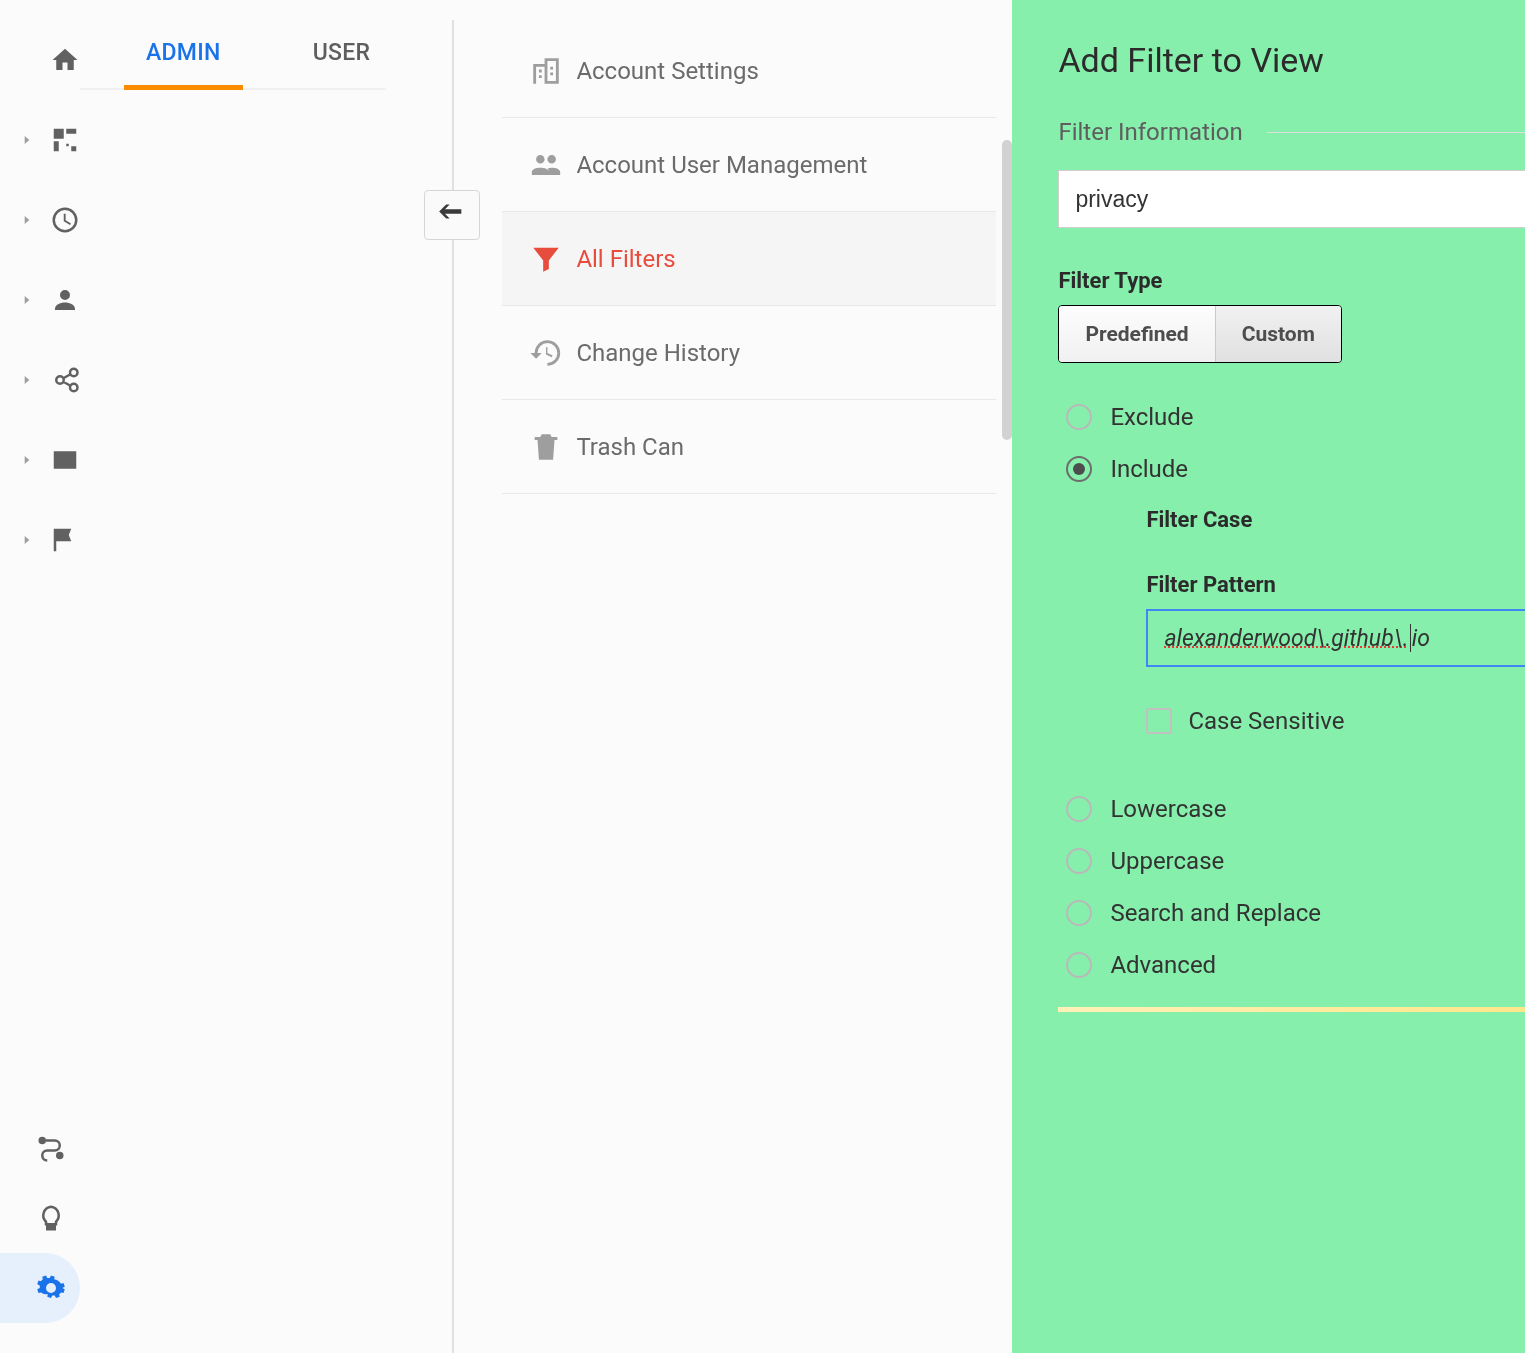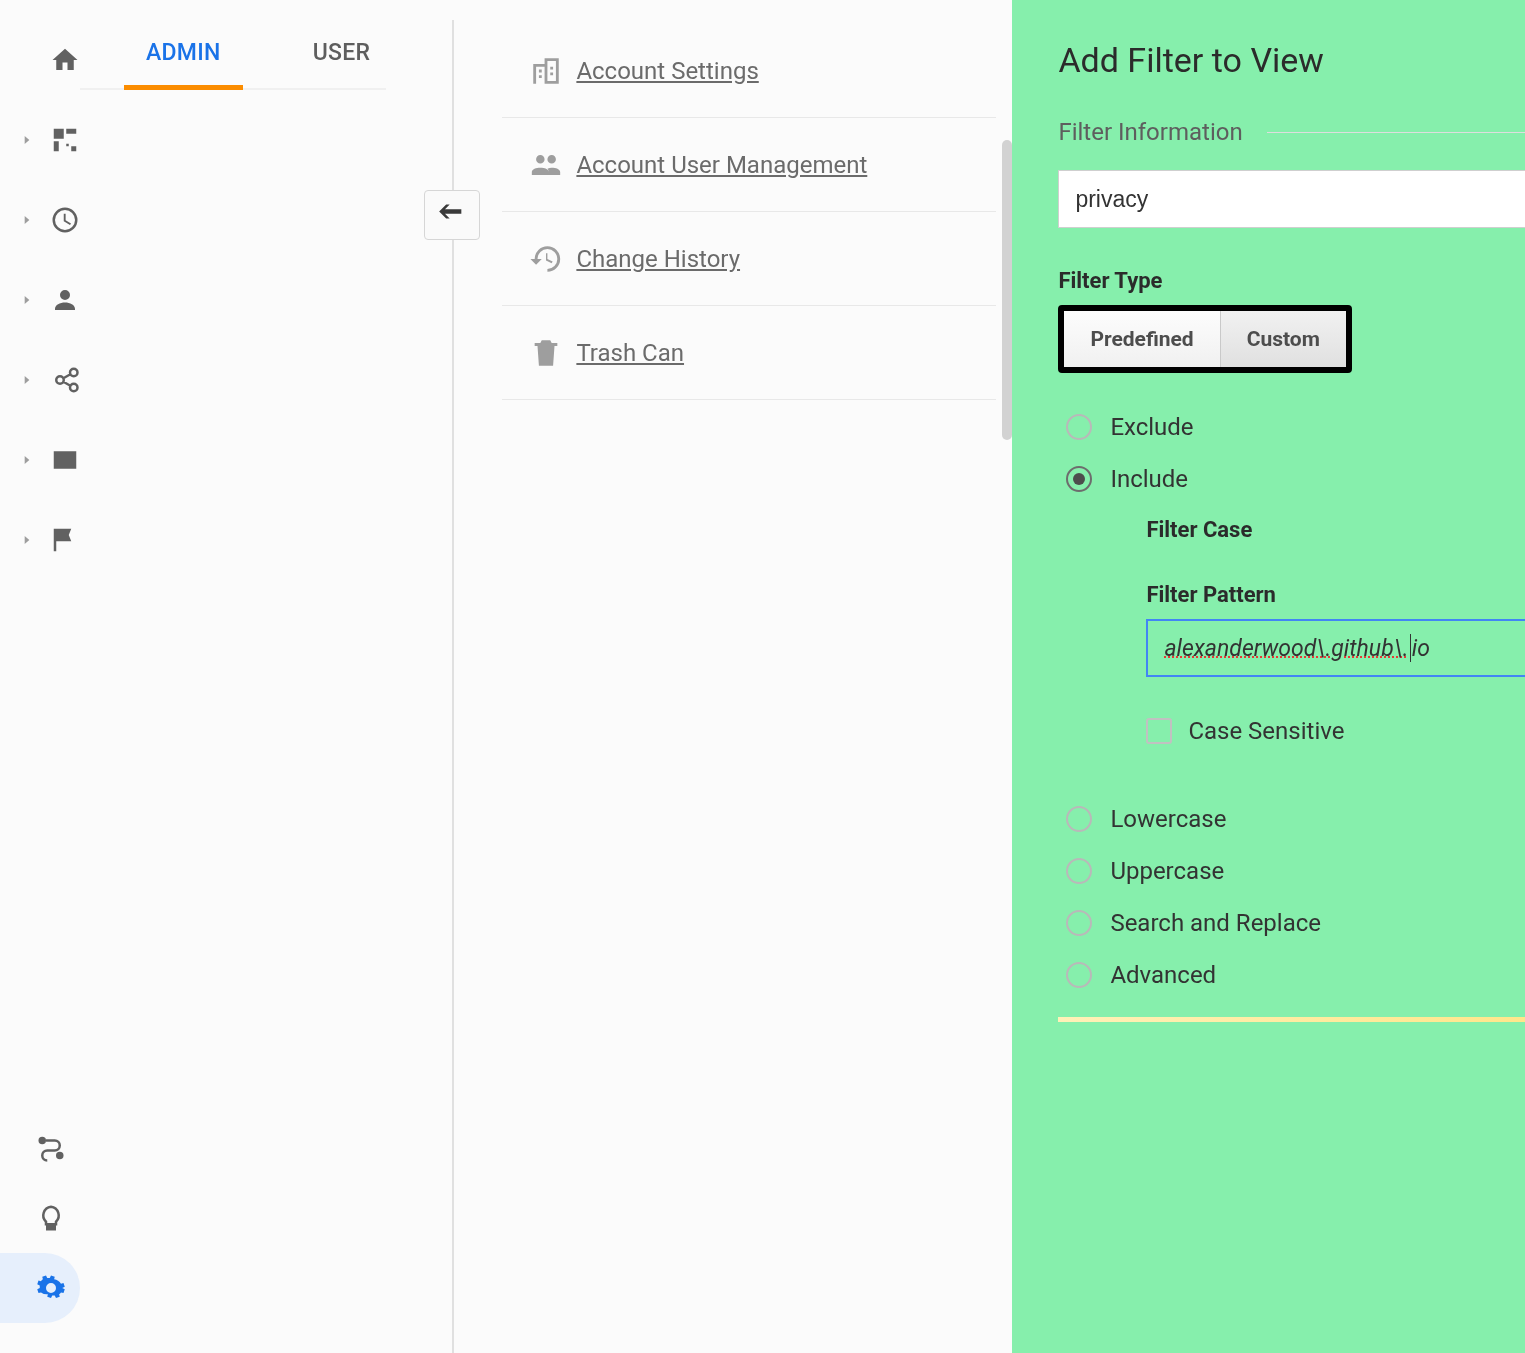--- a/index.html
+++ b/index.html
@@ -131,21 +131,20 @@
 }
 .nav-item {
   height: 94px;
   display: flex;
   align-items: center;
   padding-left: 14px;
   border-bottom: 1px solid #e8e8e8;
   font-size: 24px;
   color: #6b6b6b;
   cursor: pointer;
-  text-decoration: underline;
 }
 .nav-item .icon-wrap {
   width: 60px;
   display: flex;
   align-items: center;
   justify-content: center;
 }
 .nav-item.active {
   background: #f5f5f5;
   color: #e74c3c;
@@ -198,21 +197,21 @@
 }
 .spellcheck {
   text-decoration-line: underline;
   text-decoration-style: dotted;
   text-decoration-color: #e53935;
   text-decoration-thickness: 2px;
 }
 .group { margin-bottom: 40px; }
 .segmented {
   display: inline-flex;
-  border: 6px solid #000000;
+  border: 1px solid #000000;
   border-radius: 4px;
   overflow: hidden;
   position: relative;
 }
 .seg-btn {
   height: 56px;
   padding: 0 26px;
   font-size: 21px;
   font-weight: 700;
   color: #4d4d4d;
@@ -410,20 +409,28 @@
           <span>Account Settings</span>
         </div>
         <div class="nav-item">
           <div class="icon-wrap">
               <svg class="ico" width="34" height="34" viewBox="0 0 24 24">
                 <path d="M8 11a3 3 0 100-6 3 3 0 000 6zm8 0a3 3 0 100-6 3 3 0 000 6zM2 19v-2c0-2 3-3 6-3s6 1 6 3v2H2zm12 0v-2c0-1-.4-1.8-1-2.4 1-.4 2-.6 3-.6 3 0 6 1 6 3v2h-8z"></path>
               </svg>
             </div>
           <span>Account User Management</span>
         </div>
+        <div class="nav-item active">
+          <div class="icon-wrap">
+              <svg class="ico" width="34" height="34" viewBox="0 0 24 24">
+                <path d="M3 4h18l-7 9v6l-4 2v-8L3 4z"></path>
+              </svg>
+            </div>
+          <span>All Filters</span>
+        </div>
         <div class="nav-item">
           <div class="icon-wrap">
               <svg class="ico" width="34" height="34" viewBox="0 0 24 24">
                 <path d="M13 3a9 9 0 00-9 9H1l4 4 4-4H6a7 7 0 117 7v2a9 9 0 100-18zm-1 5v5l4 2 .7-1.2L13 12V8h-1z"></path>
               </svg>
             </div>
           <span>Change History</span>
         </div>
         <div class="nav-item">
           <div class="icon-wrap">

